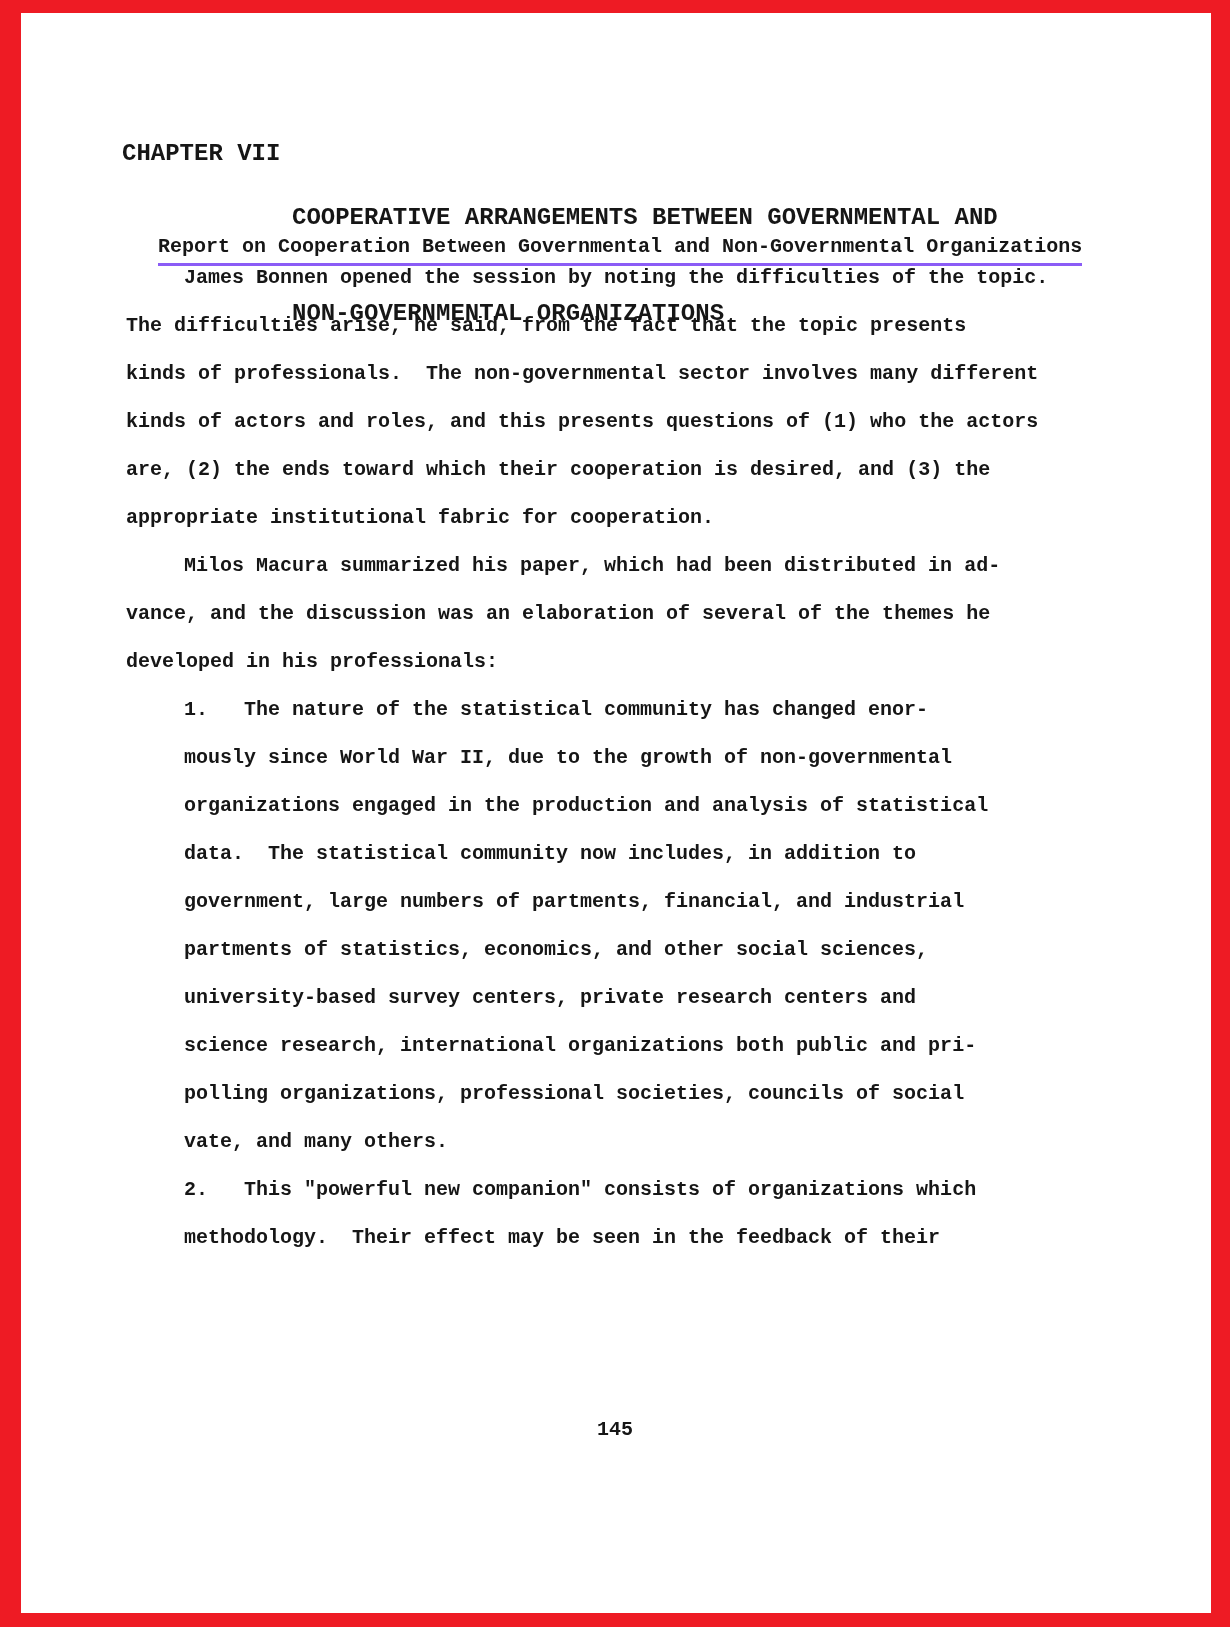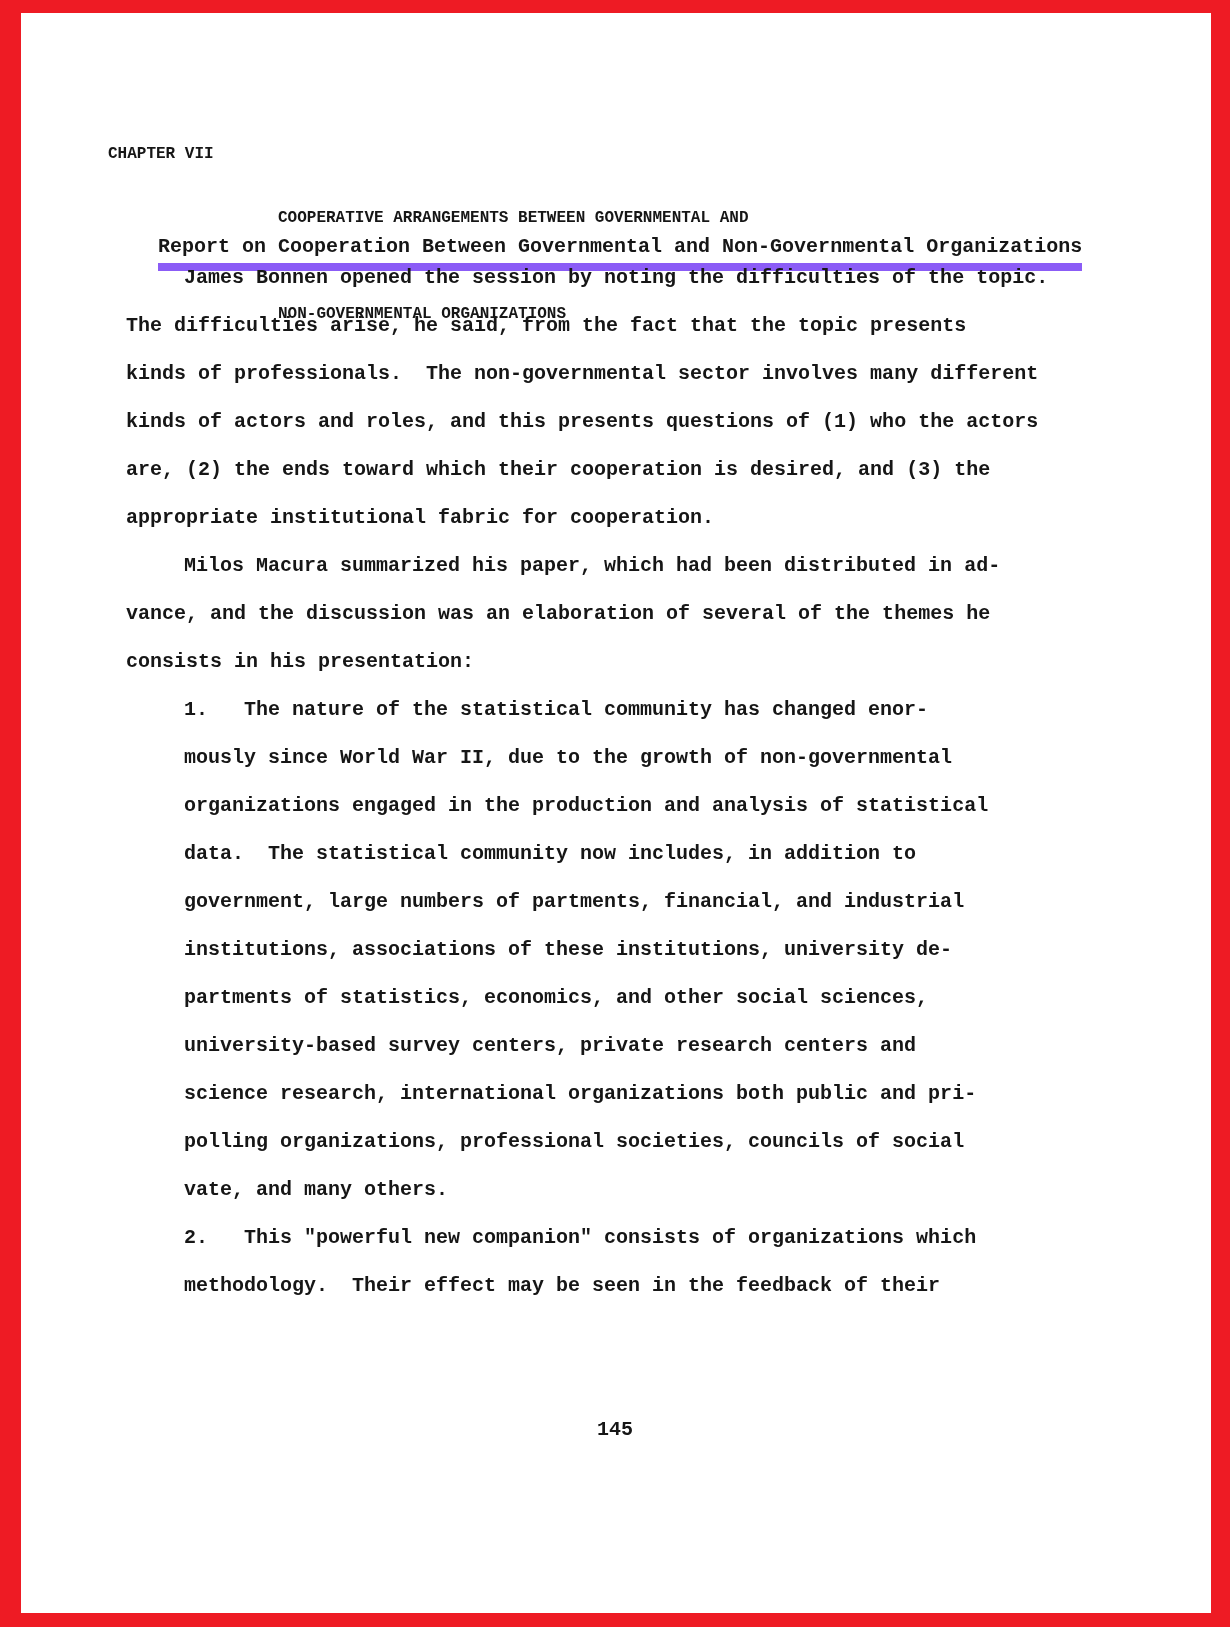--- a/index.html
+++ b/index.html
@@ -23,23 +23,23 @@
     background: var(--edge-red, #ee1b24);
     z-index: 5;
   }
   .edge-top    { top: 0; left: 0; width: 100%; height: 13px; }
   .edge-bottom { bottom: 0; left: 0; width: 100%; height: 14px; }
   .edge-left   { top: 0; left: 0; width: 21px; height: 100%; }
   .edge-right  { top: 0; right: 0; width: 19px; height: 100%; }
 
   .doc-header {
     position: absolute;
-    left: 108px;
+    left: 122px;
     top: 138px;
-    font-size: 16px;
+    font-size: 24px;
     line-height: 32px;
     white-space: pre;
   }
   .chapter-label {
     position: absolute;
     left: 0;
     top: 0;
   }
   .header-titles {
     position: absolute;
@@ -55,21 +55,21 @@
   .section-heading {
     position: absolute;
     left: 110px;
     top: 208px;
     font-size: 20px;
     line-height: 26px;
     white-space: pre;
   }
   .section-heading .underlined {
     display: inline-block;
-    border-bottom: 8px solid #8b5cf6;
+    border-bottom: 3px solid #8b5cf6;
     padding-bottom: 3px;
   }
 
   .body-text {
     position: absolute;
     left: 126px;
     top: 254px;
     width: 1040px;
     font-size: 20px;
   }
@@ -122,29 +122,28 @@
         <div class="line">James Bonnen opened the session by noting the difficulties of the topic.</div>
         <div class="line">The difficulties arise, he said, from the fact that the topic presents</div>
         <div class="line">kinds of professionals.  The non-governmental sector involves many different</div>
         <div class="line">kinds of actors and roles, and this presents questions of (1) who the actors</div>
         <div class="line">are, (2) the ends toward which their cooperation is desired, and (3) the</div>
         <div class="line">appropriate institutional fabric for cooperation.</div>
       </div>
       <div class="block block-paragraph">
         <div class="line">Milos Macura summarized his paper, which had been distributed in ad-</div>
         <div class="line">vance, and the discussion was an elaboration of several of the themes he</div>
-        <div class="line">consists in his presentation:</div>
+        <div class="line">developed in his professionals:</div>
       </div>
       <div class="block block-list">
         <div class="line">1.   The nature of the statistical community has changed enor-</div>
         <div class="line">mously since World War II, due to the growth of non-governmental</div>
         <div class="line">organizations engaged in the production and analysis of statistical</div>
         <div class="line">data.  The statistical community now includes, in addition to</div>
         <div class="line">government, large numbers of partments, financial, and industrial</div>
-        <div class="line">institutions, associations of these institutions, university de-</div>
         <div class="line">partments of statistics, economics, and other social sciences,</div>
         <div class="line">university-based survey centers, private research centers and</div>
         <div class="line">science research, international organizations both public and pri-</div>
         <div class="line">polling organizations, professional societies, councils of social</div>
         <div class="line">vate, and many others.</div>
       </div>
       <div class="block block-list">
         <div class="line">2.   This "powerful new companion" consists of organizations which</div>
         <div class="line">methodology.  Their effect may be seen in the feedback of their</div>
       </div>

